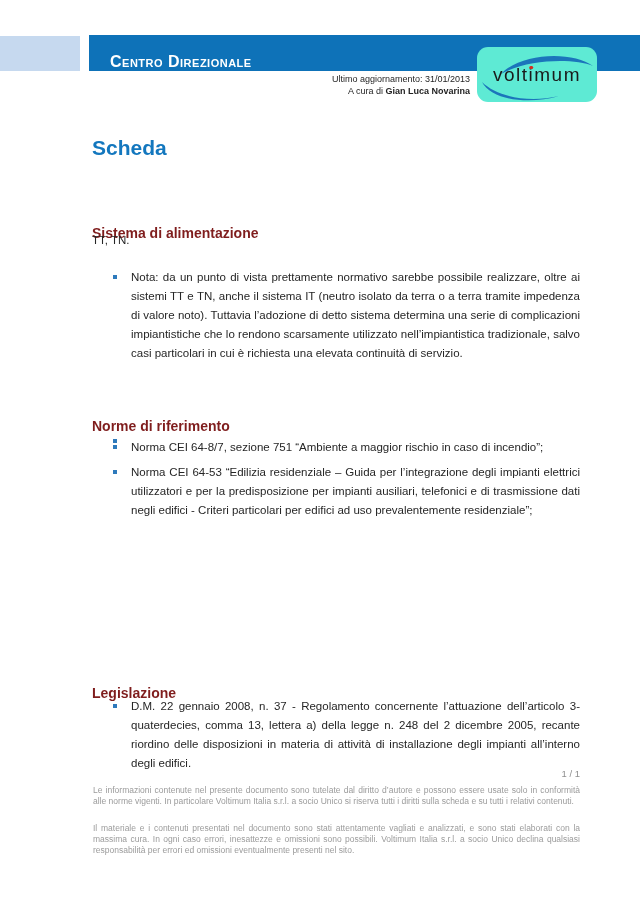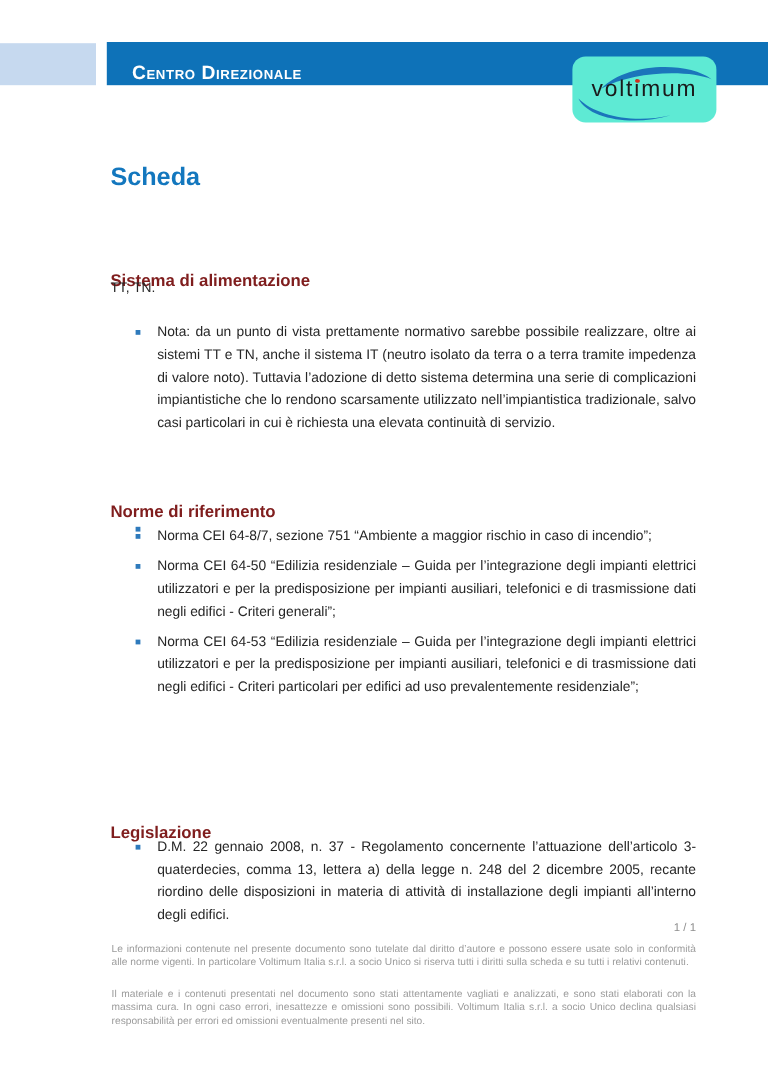--- a/index.html
+++ b/index.html
@@ -69,36 +69,39 @@
   </div>
 
   <div class="logo">
     <svg class="logo-swoosh" viewBox="0 0 120 55" xmlns="http://www.w3.org/2000/svg">
       <path d="M24,27 C45,5 96,4 116,19 C97,11 50,12 24,27 Z" fill="#1b75bb"></path>
       <path d="M5,35 C14,53 52,58 82,49 C52,56 20,50 5,35 Z" fill="#1b75bb"></path>
     </svg>
     <div class="logo-word"><span>volt</span><span class="logo-i">i</span><span>mum</span></div>
   </div>
 
+  <div class="update-block">
+    <div>Ultimo aggiornamento: 31/01/2013</div>
+    <div><span>A cura di </span><b>Gian Luca Novarina</b></div>
+  </div>
 
   <div class="h1" style="top:136px;">Scheda</div>
 
   <div class="h2" style="top:204px;">Sistema di alimentazione</div>
   <div class="para" style="top:234px;">TT, TN.</div>
 
   <ul class="blist" style="top:268px;">
     <li><span class="bullet-sq"></span><span>Nota: da un punto di vista prettamente normativo sarebbe possibile realizzare, oltre ai sistemi TT e TN, anche il sistema IT (neutro isolato da terra o a terra tramite impedenza di valore noto). Tuttavia l’adozione di detto sistema determina una serie di complicazioni impiantistiche che lo rendono scarsamente utilizzato nell’impiantistica tradizionale, salvo casi particolari in cui è richiesta una elevata continuità di servizio.</span></li>
   </ul>
 
   <div class="h2" style="top:397px;">Norme di riferimento</div>
 
   <ul class="blist" style="top:432px;">
     <li><span class="bullet-sq"></span></li>
     <li><span class="bullet-sq"></span><span>Norma CEI 64-8/7, sezione 751 “Ambiente a maggior rischio in caso di incendio”;</span></li>
-    <li><span class="bullet-sq"></span><span>Norma CEI 64-50 “Edilizia residenziale – Guida per l’integrazione degli impianti elettrici utilizzatori e per la predisposizione per impianti ausiliari, telefonici e di trasmissione dati negli edifici - Criteri generali”;</span></li>
     <li><span class="bullet-sq"></span><span>Norma CEI 64-53 “Edilizia residenziale – Guida per l’integrazione degli impianti elettrici utilizzatori e per la predisposizione per impianti ausiliari, telefonici e di trasmissione dati negli edifici - Criteri particolari per edifici ad uso prevalentemente residenziale”;</span></li>
   </ul>
 
   <div class="h2" style="top:664px;">Legislazione</div>
 
   <ul class="blist" style="top:697px;">
     <li><span class="bullet-sq"></span><span>D.M. 22 gennaio 2008, n. 37 - Regolamento concernente l’attuazione dell’articolo 3-quaterdecies, comma 13, lettera a) della legge n. 248 del 2 dicembre 2005, recante riordino delle disposizioni in materia di attività di installazione degli impianti all’interno degli edifici.</span></li>
   </ul>
 
   <div class="page-num">1 / 1</div>

